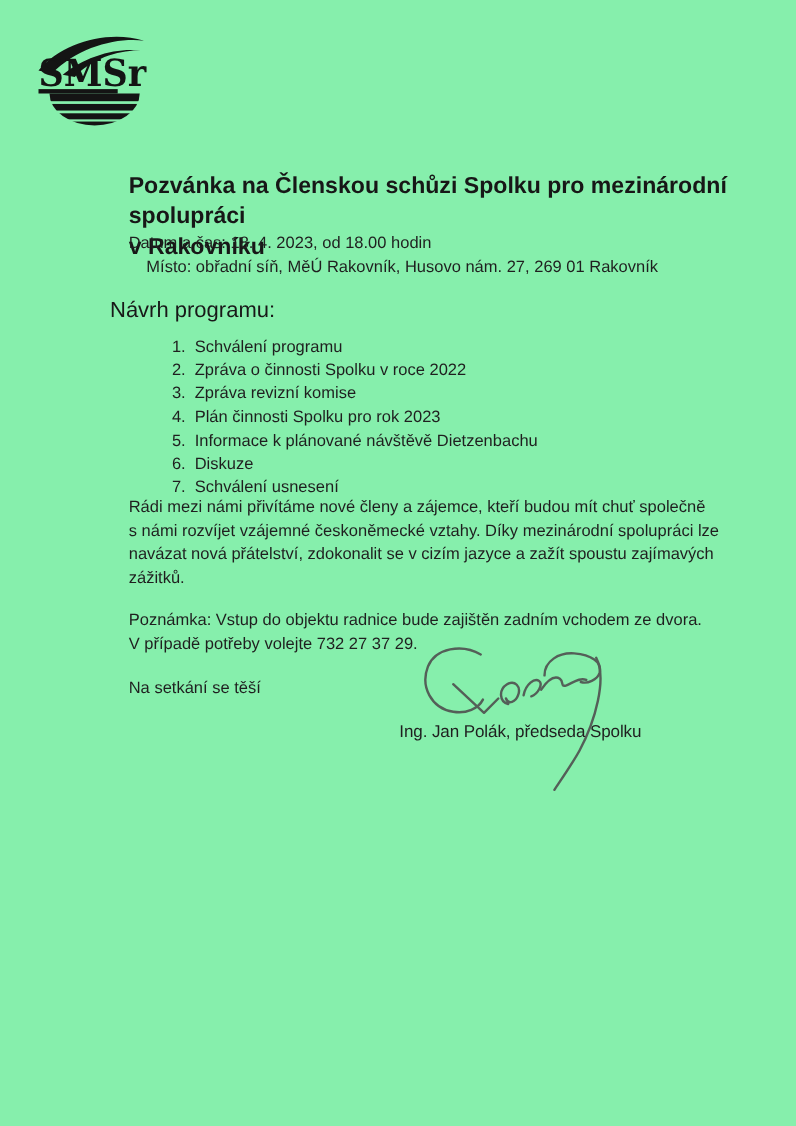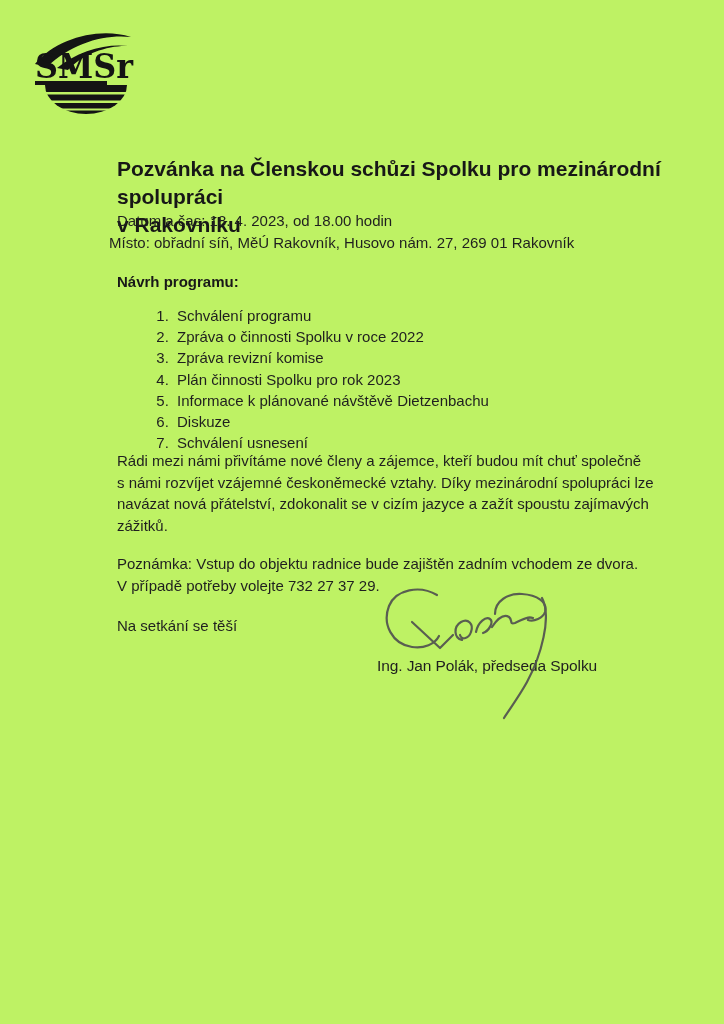--- a/index.html
+++ b/index.html
@@ -1,21 +1,21 @@
 <!DOCTYPE html>
 <html lang="cs"><head>
 <meta charset="utf-8">
 <style>
   * { box-sizing: border-box; }
   html, body { margin: 0; padding: 0; background: #ffffff; }
   .page {
     position: relative;
     width: 724px;
     height: 1024px;
-    background: #bef264;
+    background: #86efac;
     font-family: "Liberation Sans", sans-serif;
     color: #1f1f1f;
     overflow: hidden;
   }
   p { margin: 0; }
 
   
   .logo-svg { position: absolute; left: 31px; top: 32px; width: 112px; height: 86px; }
   .head-text { position: absolute; left: 148px; top: 58px; }
   .org-name {
@@ -33,40 +33,40 @@
     white-space: nowrap;
   }
 
   
   .letter-title {
     position: absolute; left: 117px; top: 155px; width: 556px;
     font-size: 21px; font-weight: bold; line-height: 28px;
     color: #171717; white-space: pre-line; margin: 0;
   }
   .date-line  { position: absolute; left: 117px; top: 210px; font-size: 15px; line-height: 22px; }
-  .place-line { position: absolute; left: 109px; top: 232px; font-size: 15px; line-height: 22px; }
+  .place-line { position: absolute; left: 133px; top: 232px; font-size: 15px; line-height: 22px; }
   .program-heading {
-    position: absolute; left: 117px; top: 271px;
-    font-size: 15px; font-weight: bold; line-height: 22px; color: #181818;
+    position: absolute; left: 100px; top: 271px;
+    font-size: 20px; font-weight: normal; line-height: 22px; color: #181818;
   }
   .program-list {
     position: absolute; left: 117px; top: 292px; margin: 13px;
     padding-left: 43px; font-size: 15px; color: #1f1f1f;
   }
   .program-list li { line-height: 21.2px; padding-left: 4px; }
   .intro-paragraph {
     position: absolute; left: 117px; top: 450px; width: 545px;
     font-size: 15px; line-height: 21.6px; white-space: pre-line;
   }
   .note-paragraph {
     position: absolute; left: 117px; top: 553px; width: 545px;
     font-size: 15px; line-height: 22px; white-space: pre-line;
   }
   .closing-line { position: absolute; left: 117px; top: 617px; font-size: 15px; }
-  .signer-line  { position: absolute; left: 377px; top: 657px; font-size: 15.5px; letter-spacing: -0.1px; }
+  .signer-line  { position: absolute; left: 363px; top: 657px; font-size: 15.5px; letter-spacing: -0.1px; }
 
   
   .signature-svg {
     position: absolute; left: 382px; top: 572px; width: 180px; height: 150px;
     z-index: 2; pointer-events: none;
   }
 </style>
 </head>
 <body>
 

